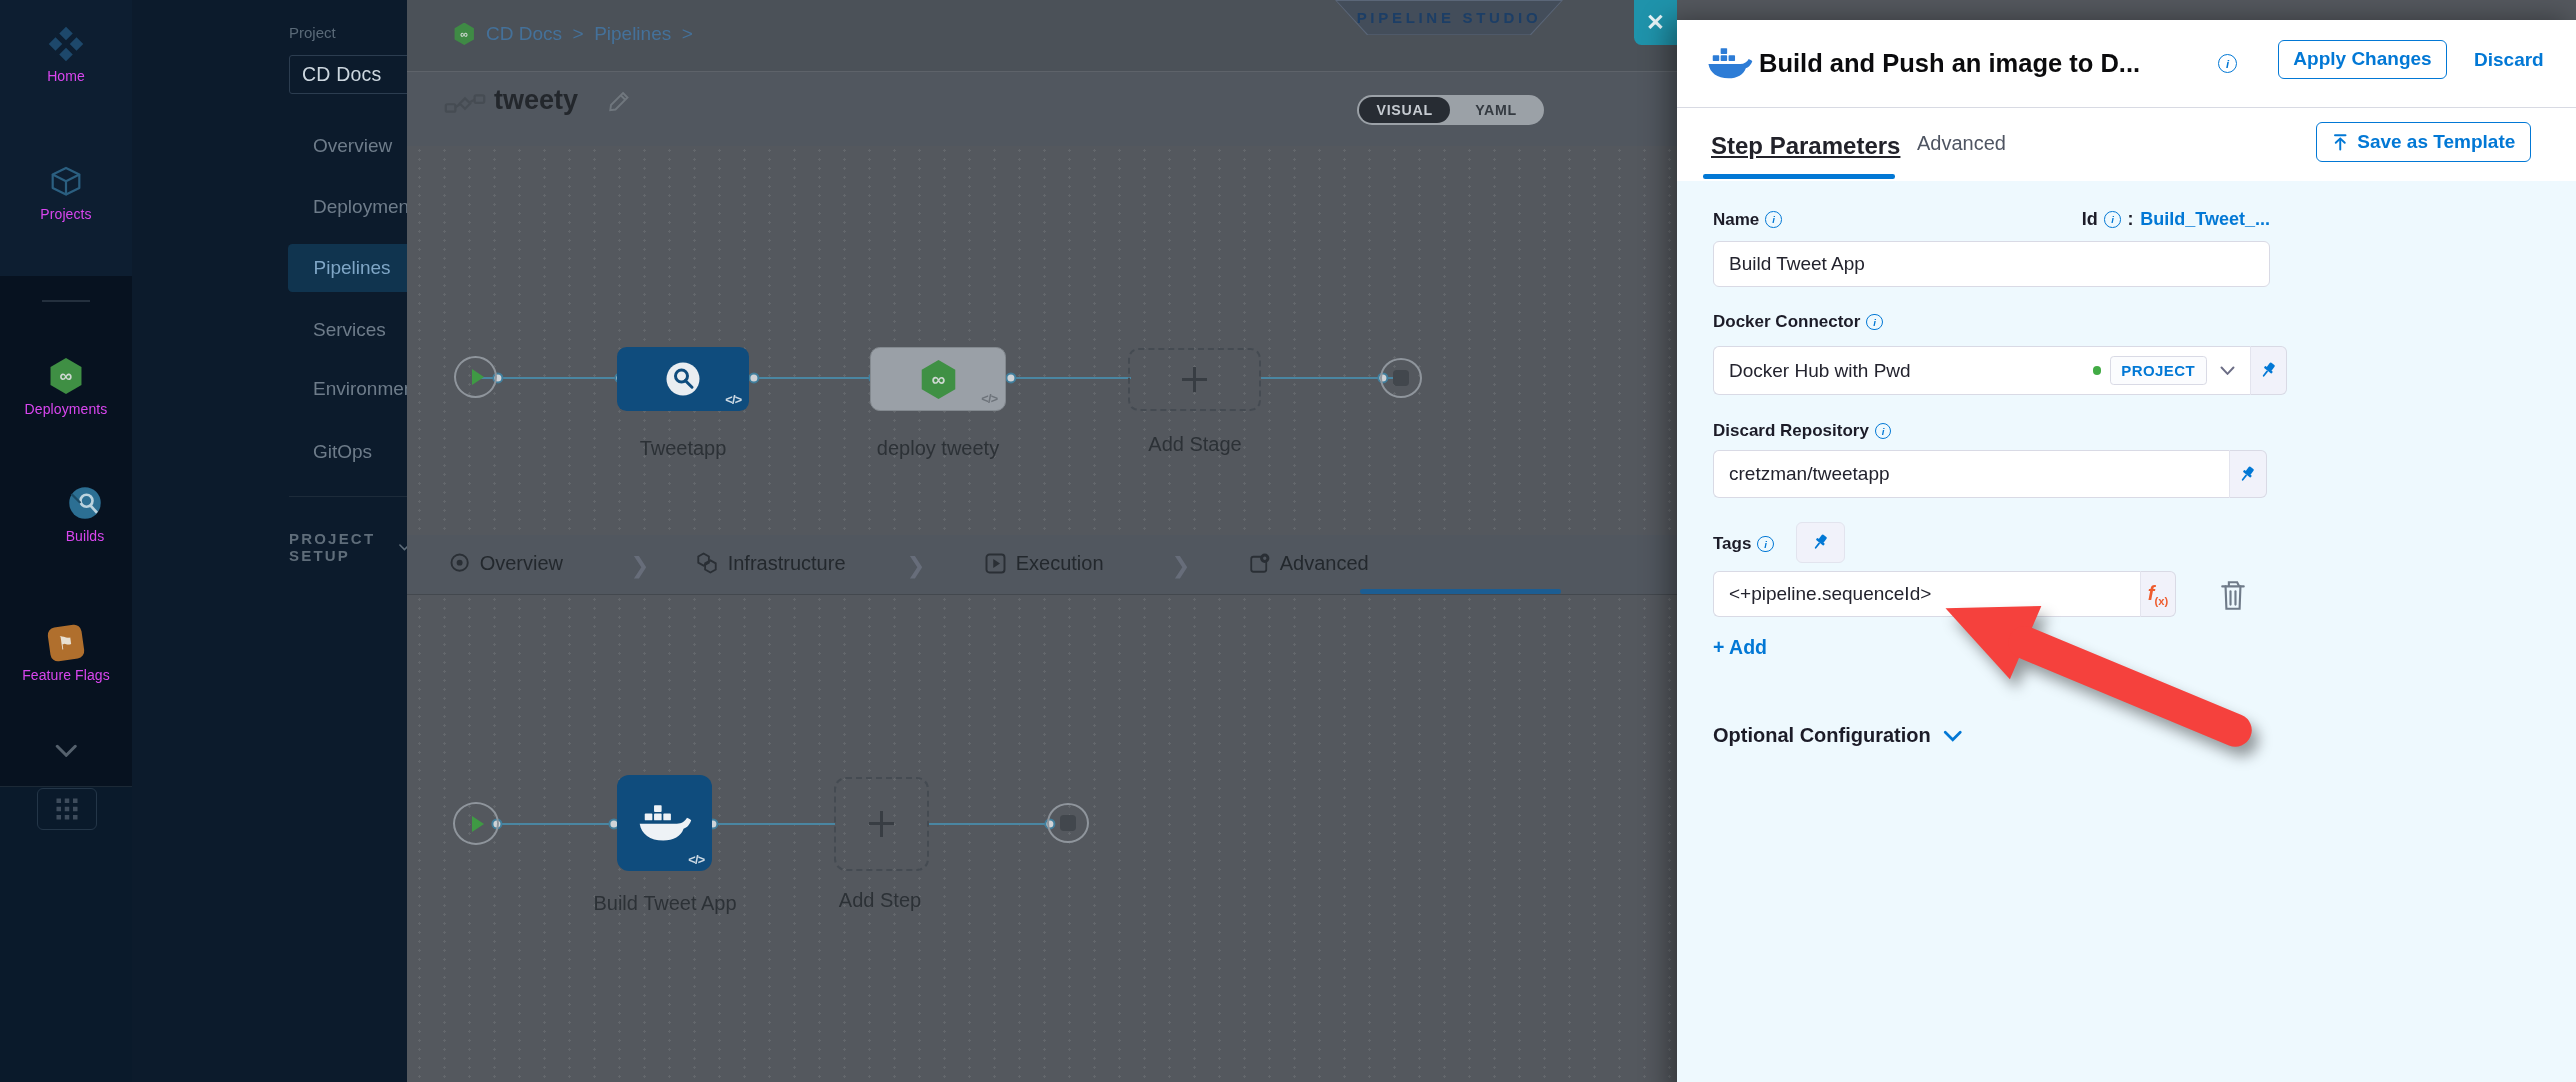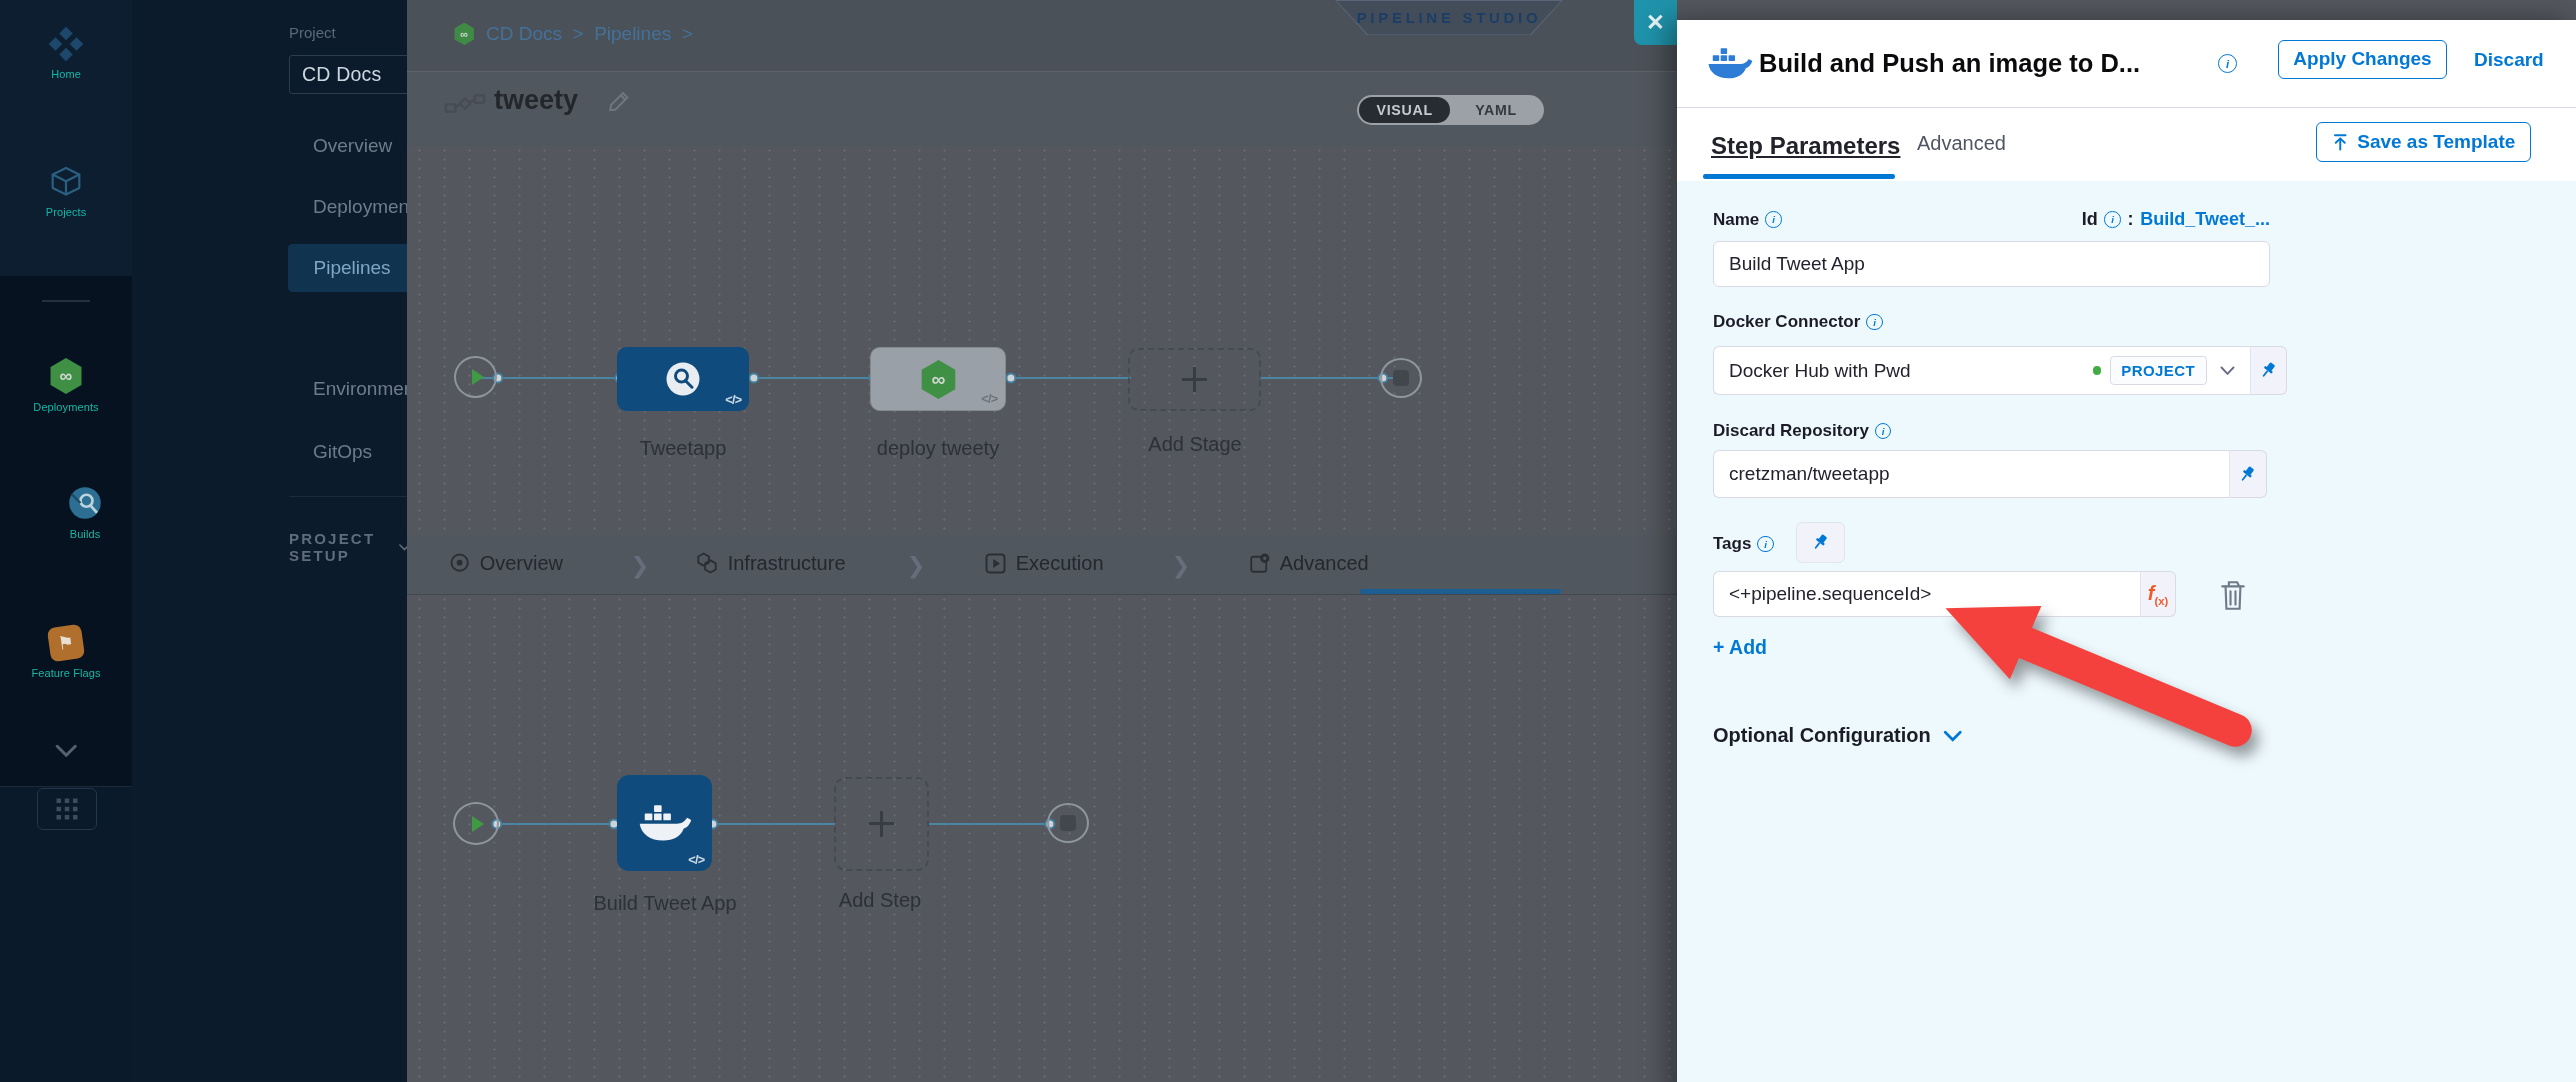--- a/index.html
+++ b/index.html
@@ -7,21 +7,21 @@
     font-family:"Liberation Sans",sans-serif;background:#54585e;}
   .abs{position:absolute;}
 
   
   .rail{left:0;top:0;width:132px;height:1083px;background:#0a1a2b;}
   .rail-top{left:0;top:0;width:132px;height:276px;background:#0d1e31;}
   .rail-mid{left:0;top:276px;width:132px;height:510px;background:#071220;}
   .rail-bot{left:0;top:786px;width:132px;height:297px;background:#0a1a2b;border-top:0.7px solid #1c2936;box-sizing:border-box;}
   .rail-divider{left:42px;top:300px;width:48px;height:1.5px;background:#24303e;}
   .rail-item{width:132px;display:flex;flex-direction:column;align-items:center;gap:6.7px;}
-  .rail-label{font-size:11px;color:#14b8a6;letter-spacing:0.1px;}
+  .rail-label{font-size:14px;color:#d946ef;letter-spacing:0.1px;}
   .hexagon{clip-path:polygon(50% 0,93% 25%,93% 75%,50% 100%,7% 75%,7% 25%);display:flex;align-items:center;justify-content:center;}
   .inf{color:#cfd8d2;font-weight:bold;}
   .rail-chevron{color:#55616d;font-size:21px;text-align:center;width:132px;}
   .grid-btn{left:37px;top:788px;width:58px;height:40px;border:1.5px solid #243648;border-radius:6px;display:flex;align-items:center;justify-content:center;}
 
   
   .sidenav{left:132px;top:0;width:276px;height:1083px;background:#0c1b2c;}
   .proj-label{left:157px;top:24px;font-size:15px;color:#5a6a78;}
   .proj-box{left:157px;top:55px;width:225px;height:39px;border:1.5px solid #2c3d50;border-radius:3px;box-sizing:border-box;display:flex;align-items:center;justify-content:space-between;padding:0 12px;}
   .proj-name{color:#cdd7df;font-size:19.5px;letter-spacing:0.2px;}
@@ -192,20 +192,23 @@
     </div>
     <div class="abs nav-item" style="top:125px;">
         <span>Overview</span>
       </div>
     <div class="abs nav-item" style="top:186px;">
         <span>Deployments</span>
       </div>
     <div class="abs nav-item active" style="top:244px;height:48px;padding-left:25.5px;">
         <span>Pipelines</span>
       </div>
+    <div class="abs nav-item" style="top:309px;">
+        <span>Services</span>
+      </div>
     <div class="abs nav-item" style="top:368px;">
         <span>Environments</span>
       </div>
     <div class="abs nav-item" style="top:431px;">
         <span>GitOps</span>
       </div>
     <div class="abs nav-divider"></div>
     <div class="abs nav-footer">
       <span>PROJECT SETUP</span>
       <svg width="18" height="10.5" viewBox="0 0 24 14">

